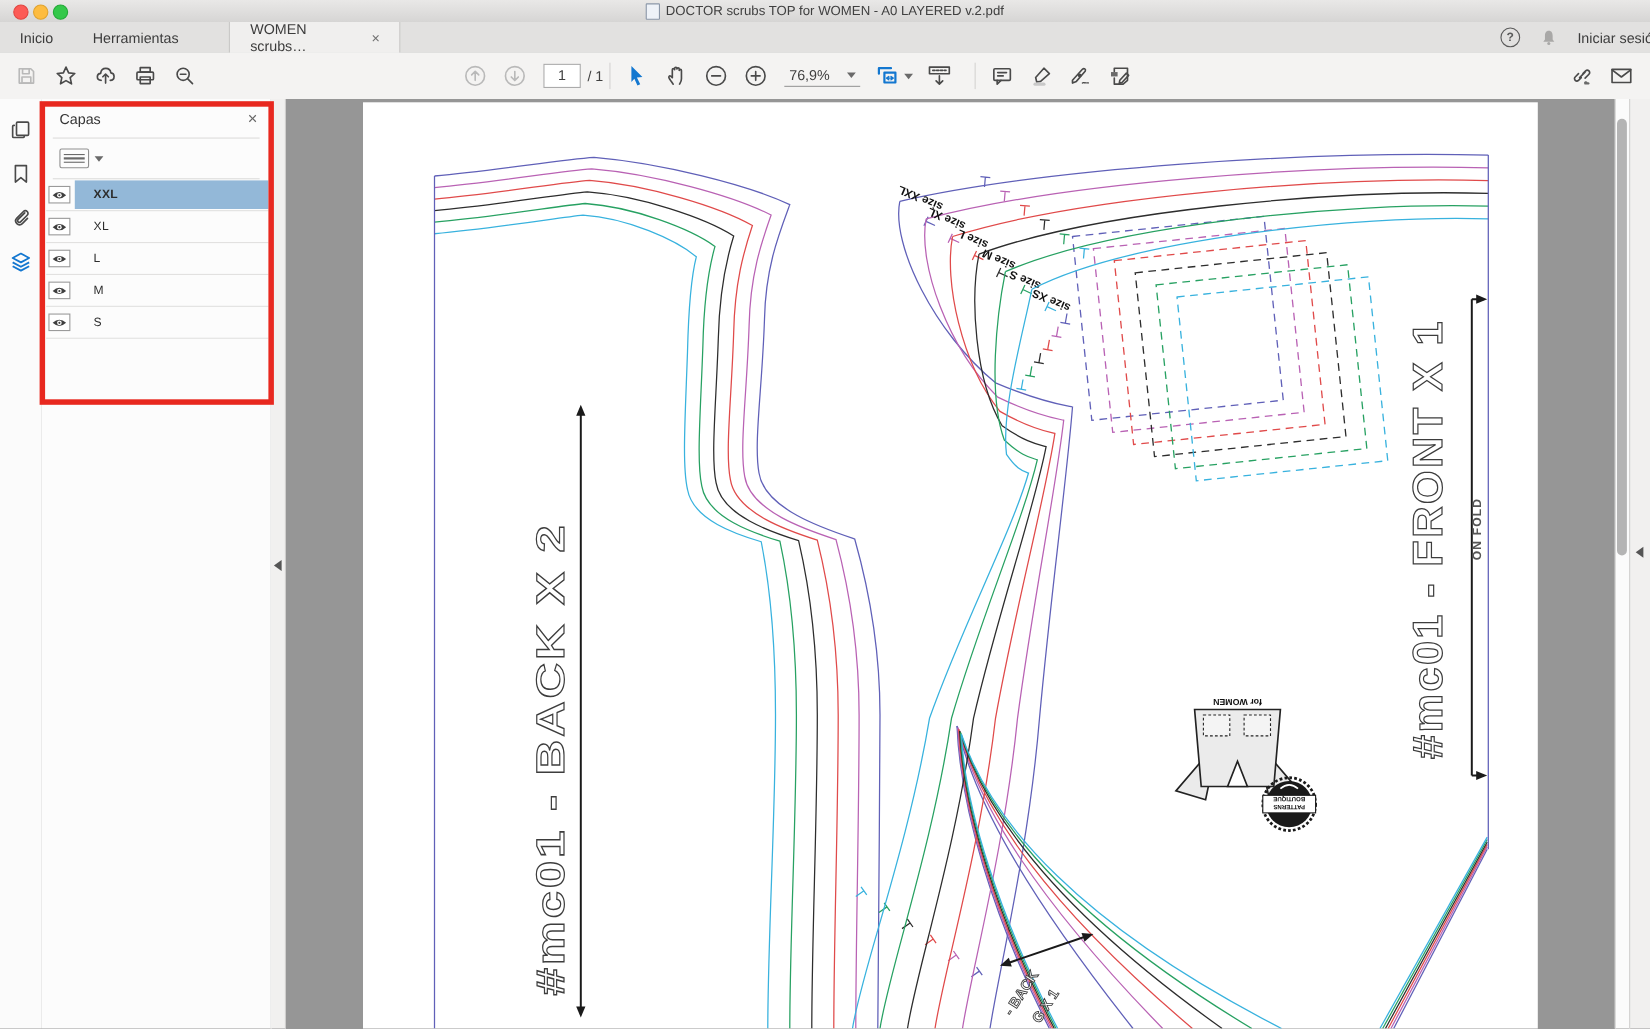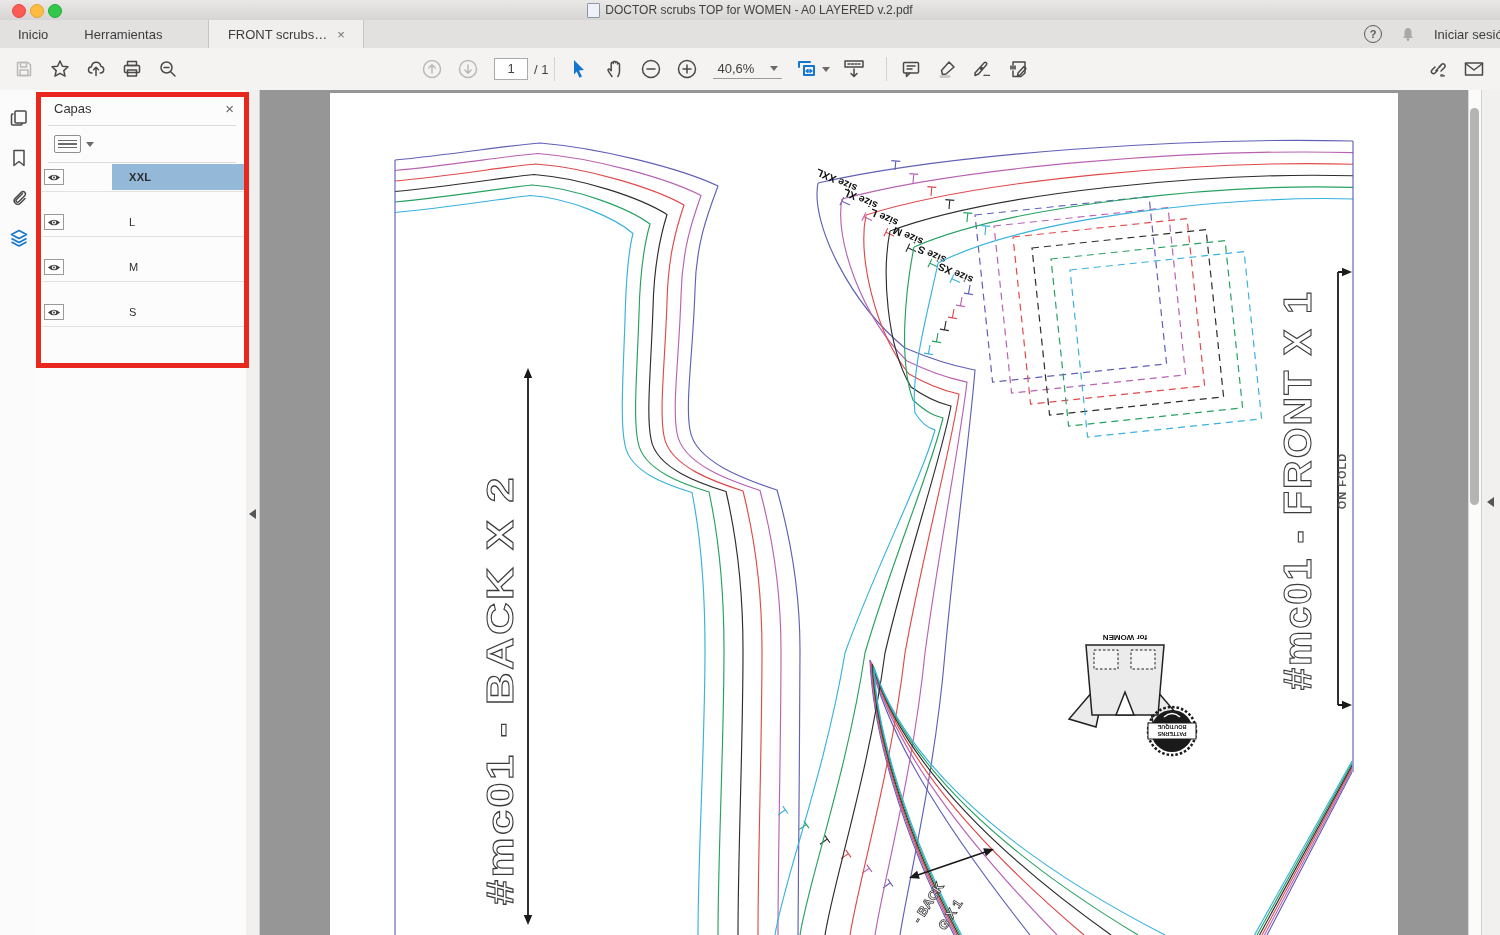--- a/index.html
+++ b/index.html
@@ -41,21 +41,21 @@
   .rail-ic{width:38px;height:40px;display:flex;align-items:center;justify-content:center;}
   #panel{left:38px;top:90px;width:208px;height:845px;background:#fcfcfc;border-right:1px solid #d5d4d3;}
   #panel-head{display:flex;align-items:center;padding:10px 12px 8px 16px;font-size:13px;color:#333;text-align:right;}
   #panel-close{margin-left:auto;color:#666;font-size:15px;}
   .pdiv{height:1px;background:#dddcdb;margin:0 10px;}
   #opts{display:flex;align-items:center;padding:9px 0 9px 16px;}
   #opts .box{width:19px;height:16px;border:1px solid #8f8f8f;border-radius:2px;
     display:flex;flex-direction:column;justify-content:center;gap:2px;padding:0 3px;}
   #opts .box i{display:block;height:1.5px;background:#6a6a6a;}
   #layer-rows{margin-top:0;}
-  .lrow{display:flex;align-items:center;height:28px;border-bottom:1px solid #e2e1e0;margin:0 2px 16px 4px;gap:44px;}
+  .lrow{display:flex;align-items:center;height:28px;border-bottom:1px solid #e2e1e0;margin:0 2px 0 4px;}
   .eyebox{width:18px;height:14px;border:1px solid #9a9a9a;background:#fff;margin:0 4px 0 2px;
     display:flex;align-items:center;justify-content:center;}
   .llabel{flex:1;height:26px;display:flex;align-items:center;padding-left:17px;
     font-size:11px;color:#2d2d2d;letter-spacing:.3px;}
   .lrow.sel .llabel{background:#93b8d8;font-weight:700;}
   #redrect{left:36px;top:92px;width:203px;height:266px;border:5px solid #e8281f;z-index:50;}
   
   #lstrip{left:246px;top:90px;width:13px;height:845px;background:#f1f0ef;border-right:1px solid #cfcecd;}
   #docarea{left:260px;top:90px;width:1208px;height:845px;background:#969696;}
   #page{left:330px;top:93px;width:1068px;height:842px;background:#fff;}
@@ -81,21 +81,21 @@
 </div>
 
 <div id="tabbar" class="abs">
   <div class="tab">
       <span>Inicio</span>
     </div>
   <div class="tab">
       <span>Herramientas</span>
     </div>
   <div class="tab doc">
-    <span>FRONT scrubs…</span>
+    <span>WOMEN scrubs…</span>
     <span class="x">×</span>
   </div>
   <div id="tab-right">
     <span id="help-ico">?</span>
     <svg width="16" height="16" viewBox="0 0 16 16">
       <path d="M8 2 C5.5 2 4.5 4 4.5 6.5 L4.5 10 L3 12 L13 12 L11.5 10 L11.5 6.5 C11.5 4 10.5 2 8 2 Z" fill="#a9a8a7"></path>
       <circle cx="8" cy="13.5" r="1.4" fill="#a9a8a7"></circle>
     </svg>
     <span id="signin">Iniciar sesión</span>
   </div>
@@ -167,21 +167,21 @@
         <path d="M7 11 H15"></path>
       </svg>
   </div>
   <div class="tbtn">
     <svg class="ic" width="22" height="22" viewBox="0 0 22 22">
         <circle cx="11" cy="11" r="8.5"></circle>
         <path d="M7 11 H15 M11 7 V15"></path>
       </svg>
   </div>
   <div id="zoombox">
-    <span>40,6%</span>
+    <span>76,9%</span>
     <span class="caret" style="margin-left:16px;"></span>
   </div>
   <div class="tbtn" style="width:46px;">
     <svg class="ic blue" width="24" height="22" viewBox="0 0 24 22">
         <path d="M3 4 H14 M3 4 V9" stroke-width="2"></path>
         <rect x="8" y="8" width="10" height="9" stroke-width="2"></rect>
         <path d="M10 13 H16 M10 13 L12 11.5 M10 13 L12 14.5 M16 13 L14 11.5 M16 13 L14 14.5" stroke-width="1.3"></path>
       </svg>
     <span class="caret" style="margin-left:2px;"></span>
   </div>
@@ -279,20 +279,30 @@
   <div id="layer-rows">
       <div class="lrow sel">
         <span class="eyebox">
       <svg width="14" height="9" viewBox="0 0 16 10">
             <path d="M1 5 Q8 -1.5 15 5 Q8 11.5 1 5 Z" fill="#3f3f3f"></path>
             <circle cx="8" cy="5" r="2.4" fill="#fff"></circle>
             <circle cx="8" cy="5" r="1.1" fill="#3f3f3f"></circle>
           </svg>
     </span>
     <span class="llabel">XXL</span>
+      </div>
+      <div class="lrow">
+        <span class="eyebox">
+      <svg width="14" height="9" viewBox="0 0 16 10">
+            <path d="M1 5 Q8 -1.5 15 5 Q8 11.5 1 5 Z" fill="#3f3f3f"></path>
+            <circle cx="8" cy="5" r="2.4" fill="#fff"></circle>
+            <circle cx="8" cy="5" r="1.1" fill="#3f3f3f"></circle>
+          </svg>
+    </span>
+    <span class="llabel">XL</span>
       </div>
       <div class="lrow">
         <span class="eyebox">
       <svg width="14" height="9" viewBox="0 0 16 10">
             <path d="M1 5 Q8 -1.5 15 5 Q8 11.5 1 5 Z" fill="#3f3f3f"></path>
             <circle cx="8" cy="5" r="2.4" fill="#fff"></circle>
             <circle cx="8" cy="5" r="1.1" fill="#3f3f3f"></circle>
           </svg>
     </span>
     <span class="llabel">L</span>

